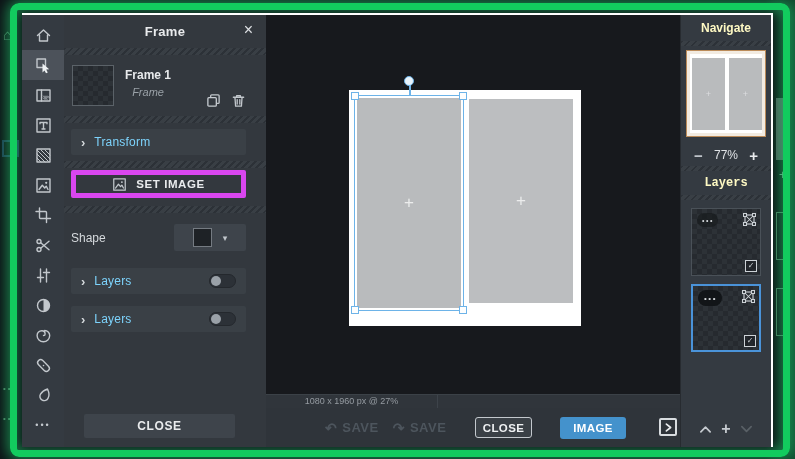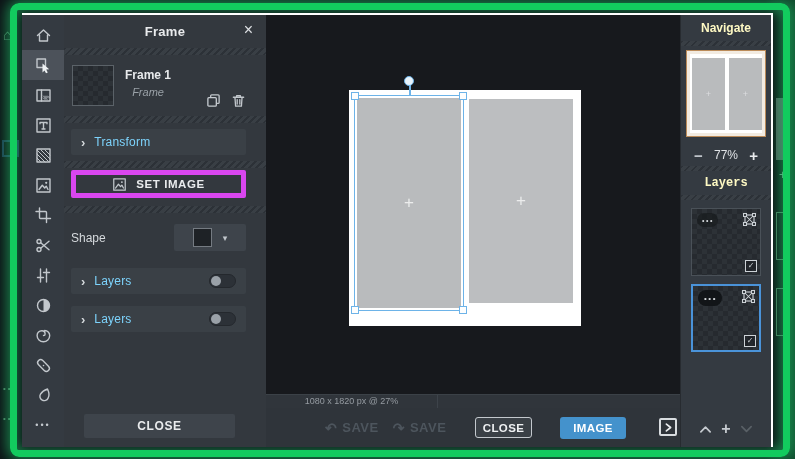--- a/index.html
+++ b/index.html
@@ -325,21 +325,21 @@
             <span class="rot-line"></span>
             <span class="rot-knob"></span>
             <span class="handle h-tl"></span>
             <span class="handle h-tr"></span>
             <span class="handle h-bl"></span>
             <span class="handle h-br"></span>
           </div>
         </div>
       </div>
       <div class="status-strip">
-        <div class="status-cell">1080 x 1820 px @ 27%</div>
+        <div class="status-cell">1080 x 1960 px @ 27%</div>
       </div>
       <div class="bottombar">
         <span class="histbtn undo">
           <span class="aro">↶</span>
           <span>SAVE</span>
         </span>
         <span class="histbtn redo">
           <span class="aro">↷</span>
           <span>SAVE</span>
         </span>

